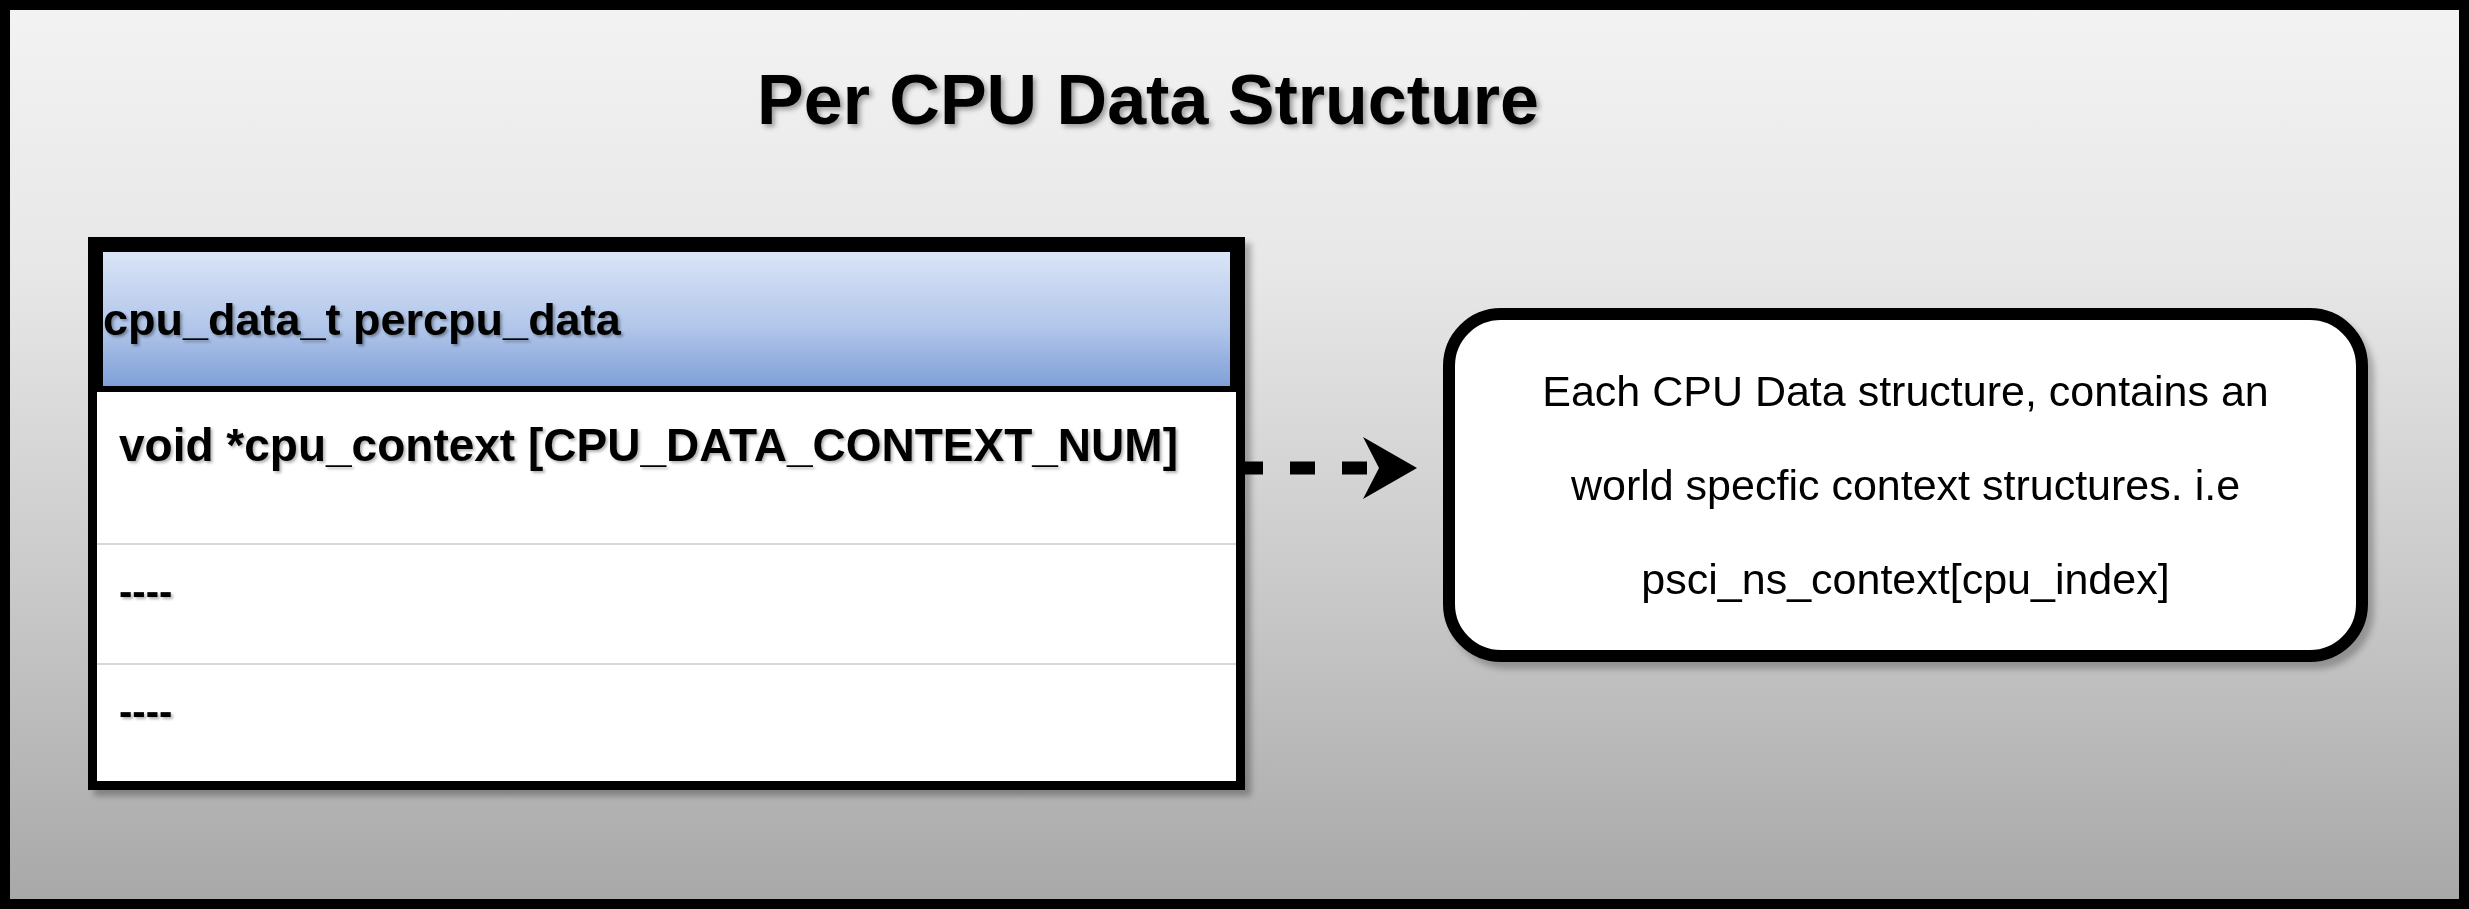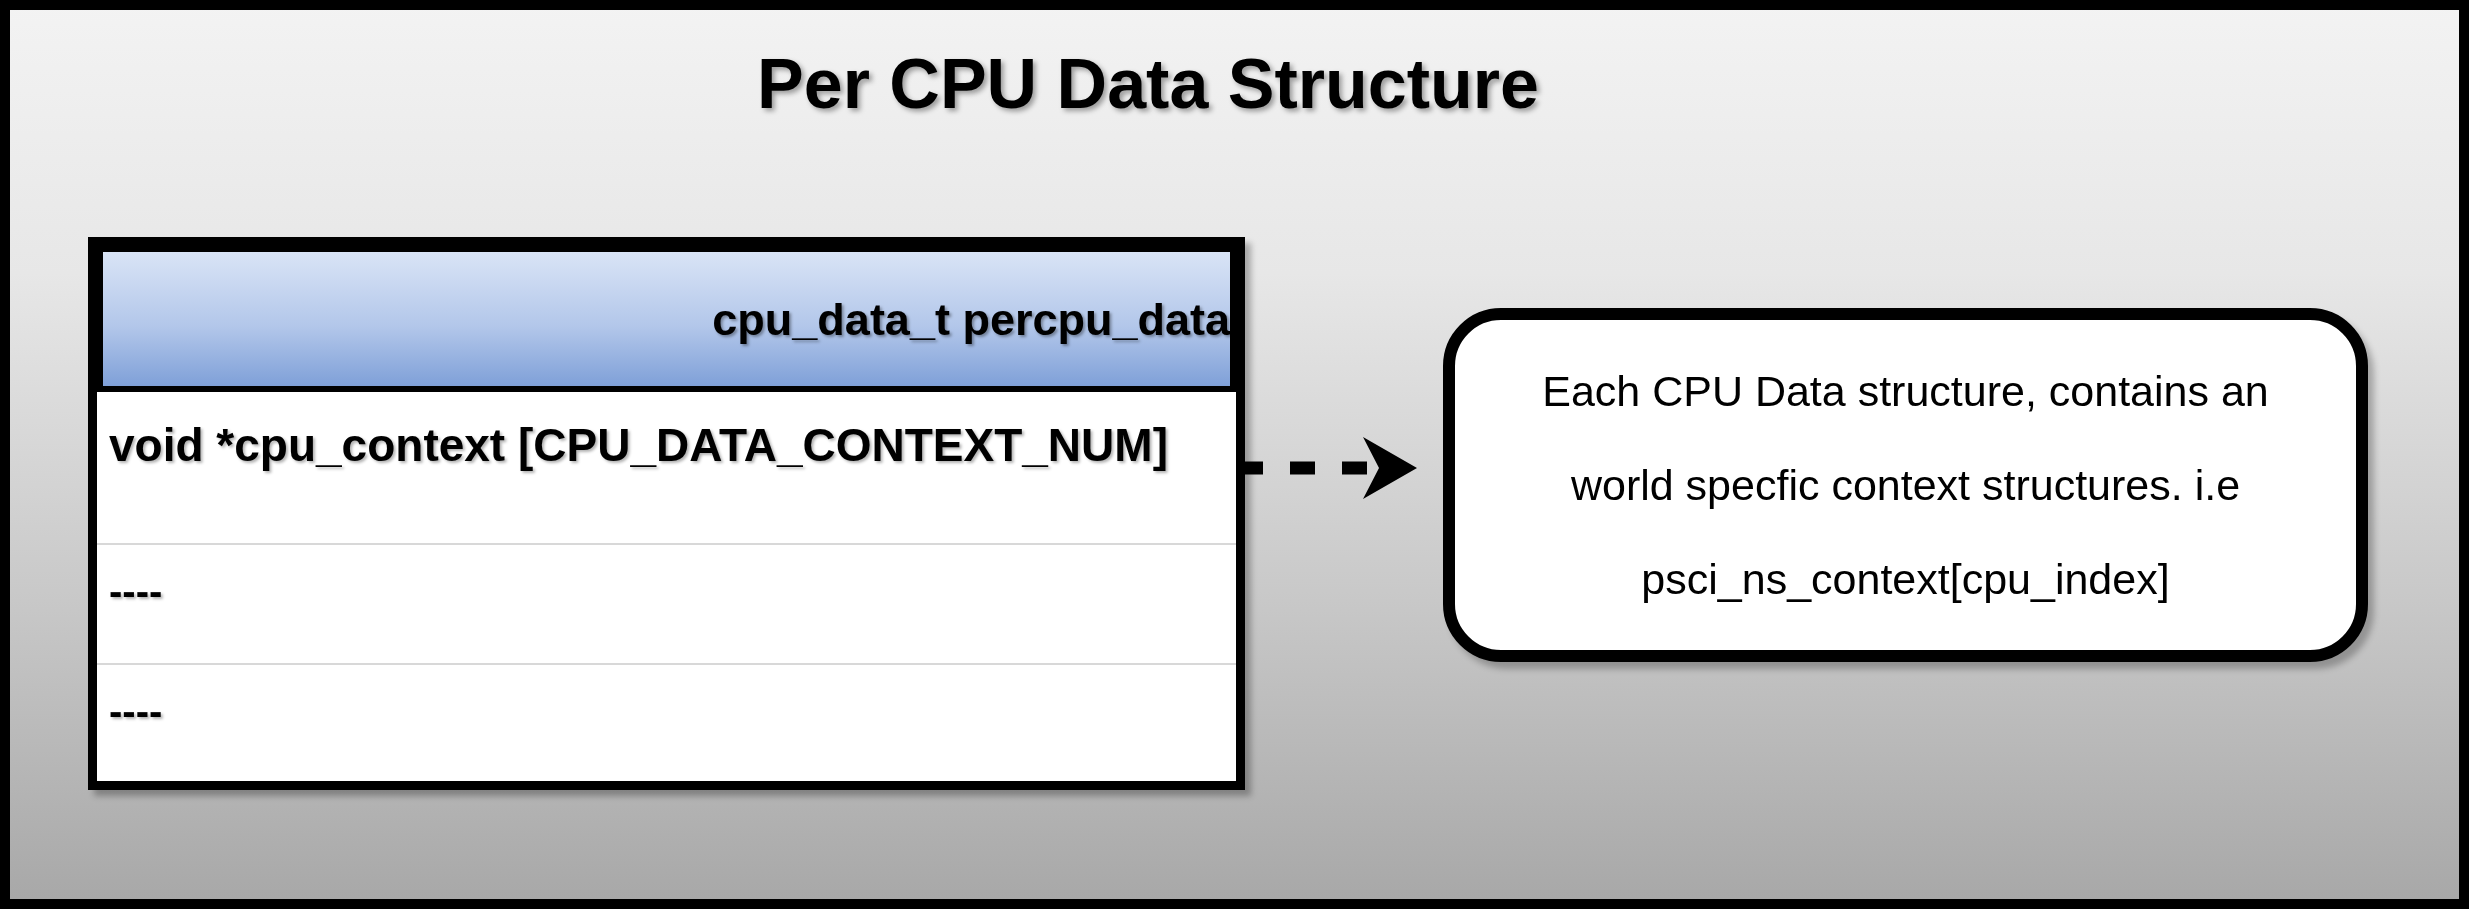--- a/index.html
+++ b/index.html
@@ -12,21 +12,21 @@
     overflow:hidden;
   }
   .frame{
     position:absolute;inset:0;
     border:10px solid #000;
     pointer-events:none;
     z-index:50;
   }
   .title{
     position:absolute;
-    top:44px;left:0;width:2296px;
+    top:60px;left:0;width:2296px;
     text-align:center;
     font-size:70px;
     font-weight:bold;
     color:#000;
     text-shadow:3px 3px 5px rgba(0,0,0,0.35);
     white-space:nowrap;
   }
   .struct-table{
     position:absolute;
     left:88px;top:237px;
@@ -36,29 +36,29 @@
     background:#fff;
     box-shadow:6px 6px 6px rgba(0,0,0,0.28);
     display:flex;flex-direction:column;
   }
   .thead{
     box-sizing:border-box;
     height:146px;
     border:6px solid #000;
     background:linear-gradient(180deg,#d9e4f6 0%,#b3c7ea 55%,#7fa0d8 100%);
     display:flex;flex-direction:column;
-    justify-content:center;align-items:flex-end;
+    justify-content:center;align-items:flex-start;
     font-size:45px;font-weight:bold;color:#000;
     line-height:57px;
     text-shadow:2px 2px 3px rgba(0,0,0,0.35);
     text-align:center;
   }
   .trow{
     box-sizing:border-box;
-    padding:26px 8px 0 12px;
+    padding:26px 8px 0 22px;
     color:#000;
     font-weight:bold;
     white-space:nowrap;
     text-shadow:2px 2px 3px rgba(0,0,0,0.3);
     overflow:hidden;
   }
   .trow.first{
     height:153px;
     font-size:46px;
     border-bottom:2px solid #d8d8d8;

